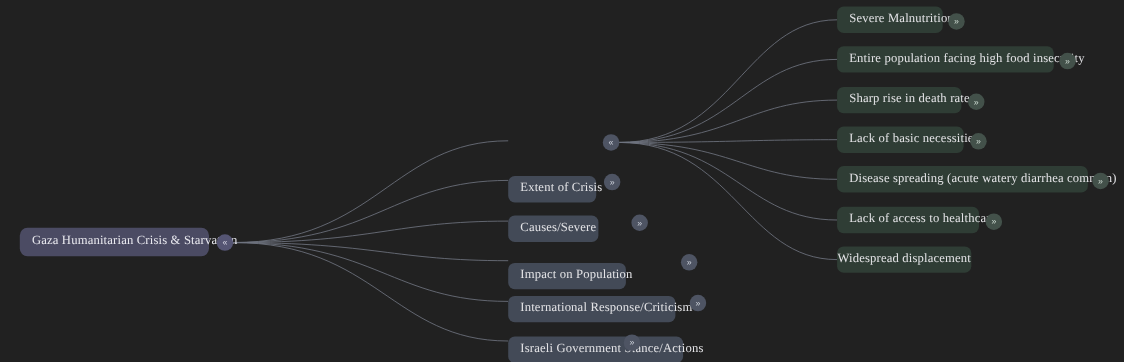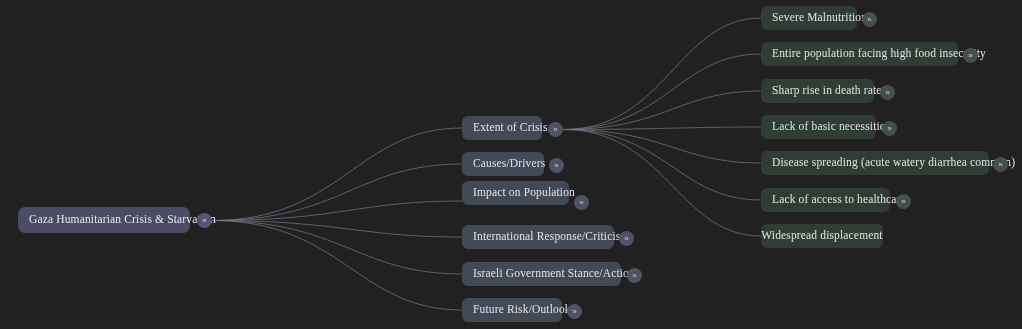--- a/index.html
+++ b/index.html
@@ -37,20 +37,21 @@
     line-height: 1;
   }
   .node.root {
     background: #4b4b63;
     color: #e9e9ef;
     height: 26px;
     border-radius: 7px;
   }
   .node.lvl2 {
     background: #434a57;
+    margin-top: 44px;
   }
   .node.lvl3 {
     background: #2f3d35;
   }
   .toggle {
     position: absolute;
     width: 15px;
     height: 15px;
     border-radius: 50%;
     background: #4e5463;
@@ -98,24 +99,24 @@
     <span>Gaza Humanitarian Crisis &amp; Starvation</span>
   </div>
   <div class="toggle r" id="root-toggle" style="left: 197px; top: 213px;">«</div>
 
   <div id="lvl2-host">
       <div class="node lvl2" style="left: 462px; top: 116px; width: 80px;">
         <span>Extent of Crisis</span>
       </div>
       <div class="toggle " style="left: 548px; top: 122px;">«</div>
       <div class="node lvl2" style="left: 462px; top: 152px; width: 82px;">
-        <span>Causes/Drivers</span>
+        <span>Causes/Severe</span>
       </div>
       <div class="toggle " style="left: 549px; top: 158px;">»</div>
-      <div class="node lvl2" style="left: 462px; top: 181px; width: 107px;">
+      <div class="node lvl2" style="left: 462px; top: 195px; width: 107px;">
         <span>Impact on Population</span>
       </div>
       <div class="toggle " style="left: 574px; top: 195px;">»</div>
       <div class="node lvl2" style="left: 462px; top: 225px; width: 152px;">
         <span>International Response/Criticism</span>
       </div>
       <div class="toggle " style="left: 619px; top: 231px;">»</div>
       <div class="node lvl2" style="left: 462px; top: 262px; width: 159px;">
         <span>Israeli Government Stance/Actions</span>
       </div>

